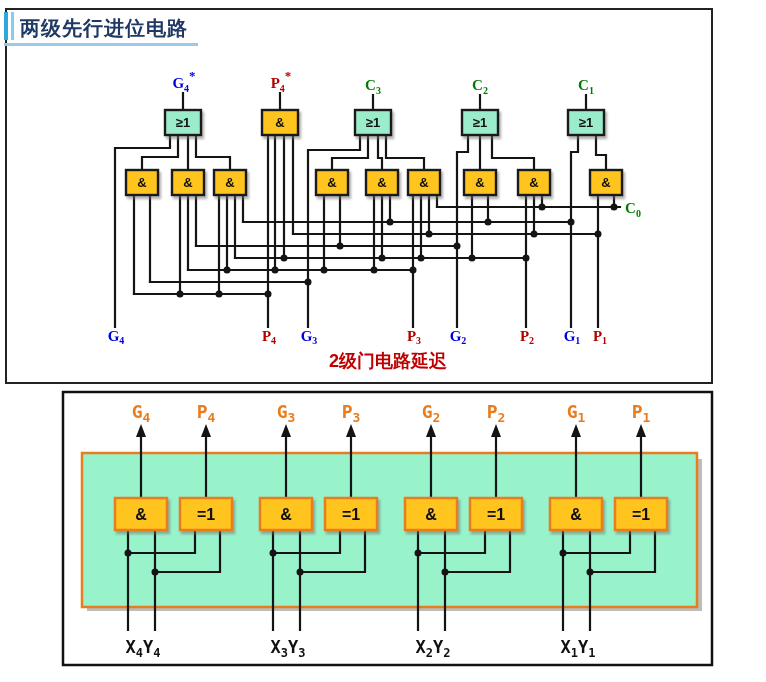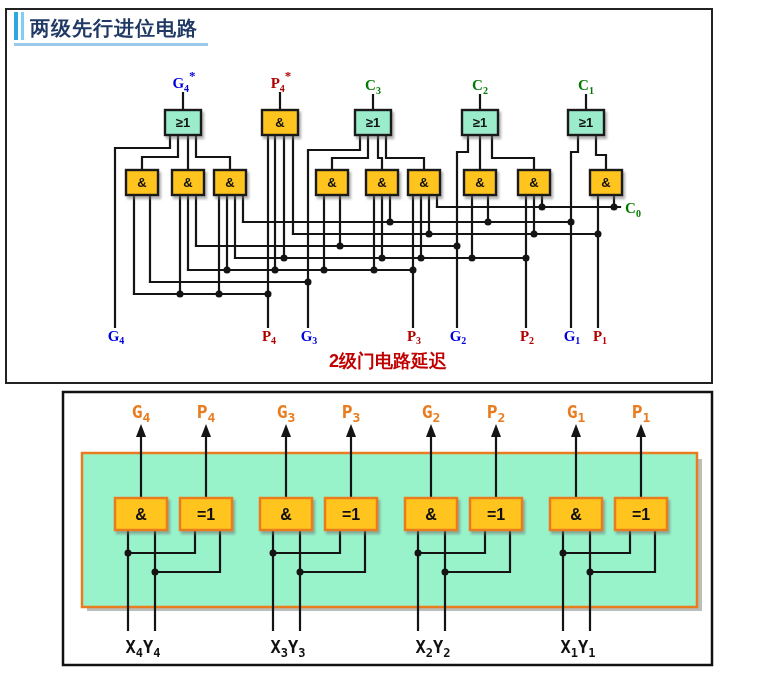--- a/index.html
+++ b/index.html
@@ -1,21 +1,21 @@
 <!DOCTYPE html>
 <html><head>
 <meta charset="utf-8">
 <style>
   html,body{margin:0;padding:0;background:#ffffff;}
   .page{position:relative;width:766px;height:682px;background:#fff;overflow:hidden;
         font-family:"Liberation Sans",sans-serif;}
   .page > svg{position:absolute;left:0;top:0;}
 
   
-  .title-wrap{position:absolute;left:14px;top:12px;display:flex;align-items:flex-end;
+  .title-wrap{position:absolute;left:4px;top:12px;display:flex;align-items:flex-end;
               border-bottom:3px solid #9cc8ea;padding-bottom:3px;padding-right:10px;}
   .title-bars{display:flex;align-items:stretch;height:28px;margin-right:6px;}
   .bar-a{width:4px;background:#2da8dc;margin-right:3px;}
   .bar-b{width:3px;background:#7fd0f0;}
   .title-text{font-size:20px;font-weight:bold;color:#1f3864;line-height:1.2;
               font-family:"Liberation Sans",sans-serif;letter-spacing:1px;}
 
   
   .caption{position:absolute;left:6px;top:349px;width:764px;text-align:center;
            font-size:18px;font-weight:bold;color:#c00000;}

